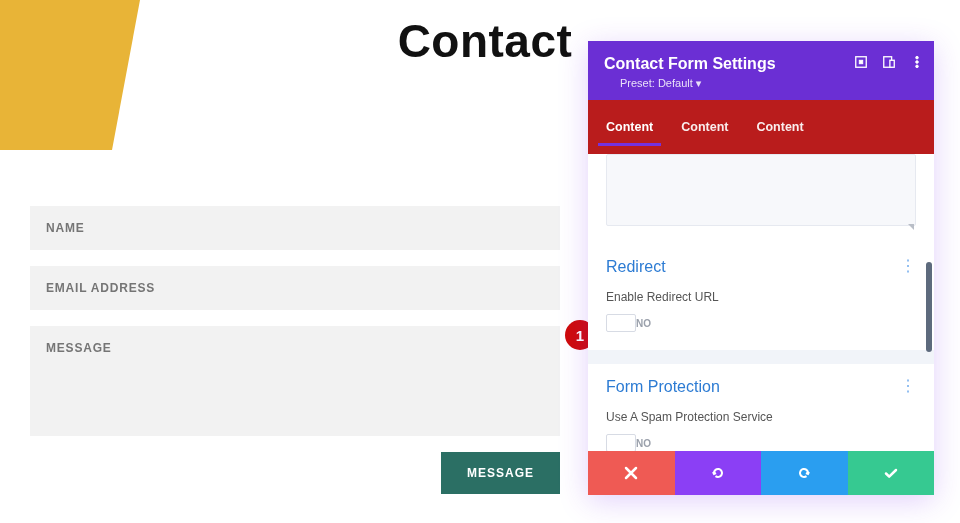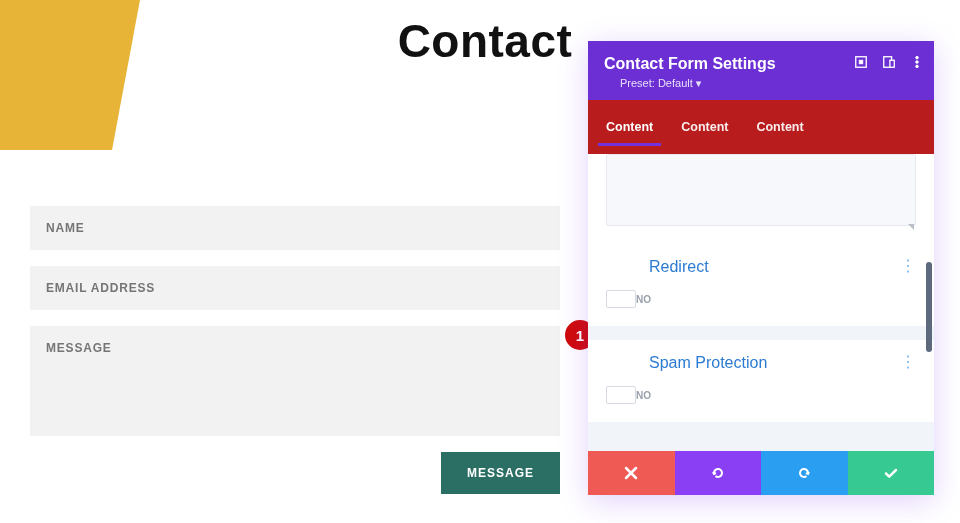--- a/index.html
+++ b/index.html
@@ -33,21 +33,21 @@
   .tab.active::after { content:""; position:absolute; bottom:0; left:-8px; right:-8px; height:3px; background:#7432dd; }
 
   .panel-body { flex: 1; overflow: hidden; position: relative; background: #f1f4f9; padding: 0; }
   .scrolltrack { position: absolute; right: 2px; top: 108px; width: 6px; height: 90px; background: #5d6a7d; border-radius: 3px; }
 
   .section { background: #fff; margin: 0 0 14px 0; padding: 14px 18px; }
   .first-sec { background: #fff; padding: 0 18px 14px; }
   .first-sec textarea { width: 100%; height: 72px; background: #f7f8fb; border: 1px solid #e6e9f0; border-radius: 2px; resize: none; padding: 8px; font-family: inherit; }
   .first-sec .tri { position: absolute; right: 20px; top: 70px; width: 0; height: 0; border-left: 6px solid transparent; border-top: 6px solid #b9bec7; }
 
-  .sec-title { color: #2c7bd3; font-size: 16px; font-weight: 500; margin-bottom: 14px; display: flex; align-items: flex-start; justify-content: space-between; margin-left: 43px; }
+  .sec-title { color: #2c7bd3; font-size: 16px; font-weight: 500; margin-bottom: 14px; display: flex; align-items: flex-start; justify-content: space-between; }
   .sec-title .dots { color: #7fb4ef; cursor: pointer; font-size: 16px; line-height: 1; }
   .opt-label { font-size: 12px; color: #555; margin-bottom: 10px; }
   .toggle { display: inline-flex; align-items: center; }
   .toggle-track { width: 30px; height: 18px; border: 1px solid #d7dbe4; background: #fff; border-radius: 2px; position: relative; }
   .toggle-val { font-size: 10px; font-weight: 700; color: #9aa0ab; }
 
   
   .panel-foot { height: 44px; display: flex; }
   .foot-btn { flex: 1; display: flex; align-items: center; justify-content: center; cursor: pointer; }
   .foot-btn svg { width: 16px; height: 16px; fill: #fff; }
@@ -114,30 +114,32 @@
       <div class="scrolltrack"></div>
       <div class="first-sec">
         <textarea style=""></textarea>
         <div class="tri"></div>
       </div>
       <div class="section">
         <div class="sec-title">
           <span>Redirect</span>
           <span class="dots">⋮</span>
         </div>
+        <div class="opt-label">Enable Redirect URL</div>
         <div class="toggle">
           <div class="toggle-track"></div>
           <div class="toggle-val">NO</div>
         </div>
       </div>
       <div class="section">
         <div class="sec-title">
-          <span>Spam Protection</span>
+          <span>Form Protection</span>
           <span class="dots">⋮</span>
         </div>
+        <div class="opt-label">Use A Spam Protection Service</div>
         <div class="toggle">
           <div class="toggle-track"></div>
           <div class="toggle-val">NO</div>
         </div>
       </div>
     </div>
     <div class="panel-foot">
       <div class="foot-btn fb-close">
         <svg viewBox="0 0 16 16">
             <path d="M3 3l10 10M13 3L3 13" stroke="#fff" stroke-width="2.5" stroke-linecap="round"></path>

